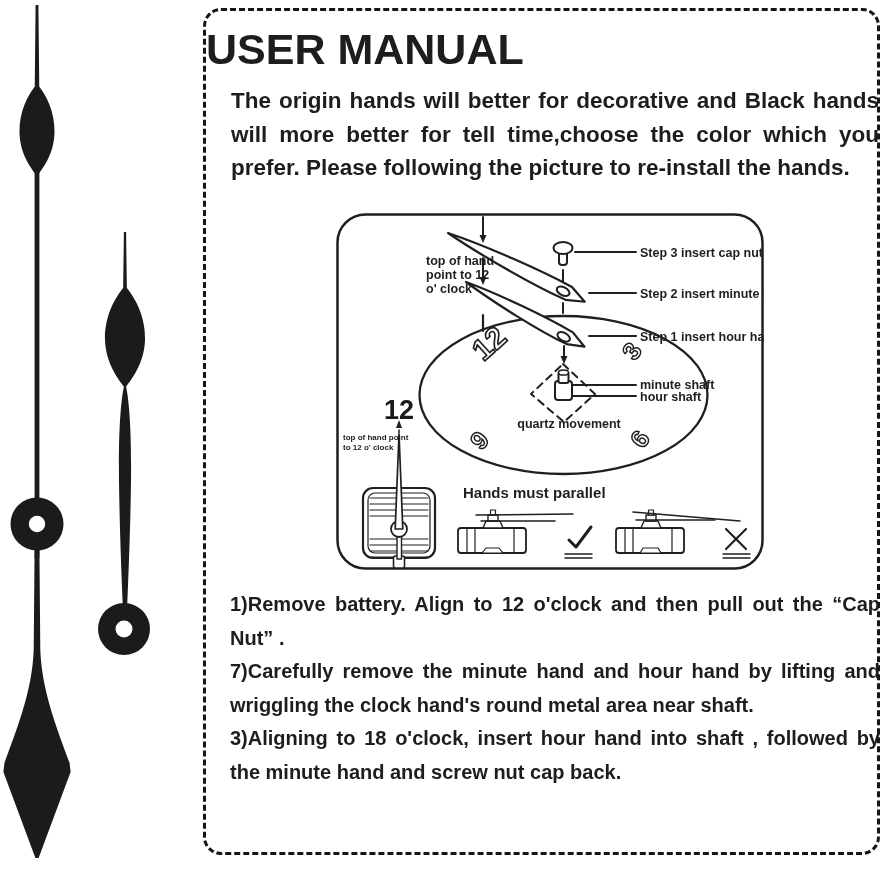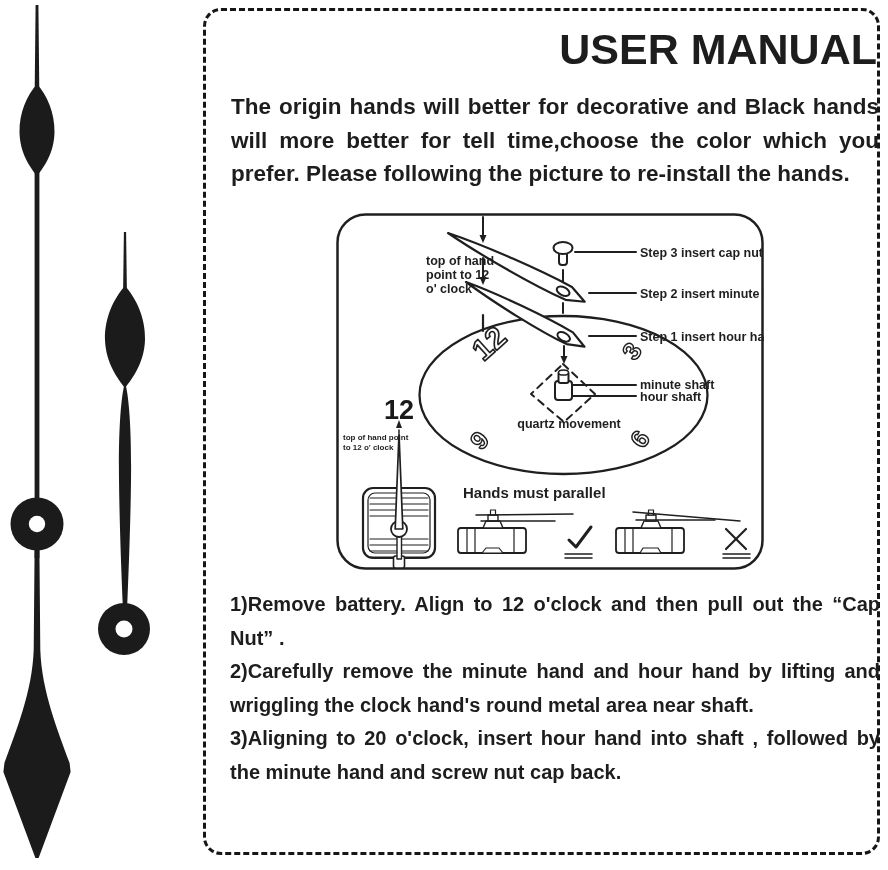--- a/index.html
+++ b/index.html
@@ -6,25 +6,25 @@
   .stage{
     position:relative;width:888px;height:870px;background:#fff;overflow:hidden;
     font-family:"Liberation Sans","DejaVu Sans",sans-serif;color:#1f1f1f;
   }
   .hands-svg{position:absolute;left:0;top:0;}
   .panel{
     position:absolute;left:203px;top:8px;width:677px;height:847px;
     border:3px dashed #161616;border-radius:18px;box-sizing:border-box;background:#fff;
   }
   .title{
-    position:absolute;top:14px;left:0;width:100%;margin:0;text-align:right;
+    position:absolute;top:14px;left:0;width:100%;margin:0;text-align:left;
     font-size:43px;font-weight:bold;letter-spacing:0px;color:#1d1d1d;
   }
   .intro{
-    position:absolute;left:25px;top:79px;width:648px;margin:0;
+    position:absolute;left:25px;top:73px;width:648px;margin:0;
     font-size:22.5px;line-height:33.5px;font-weight:bold;color:#1d1d1d;
     text-align:justify;
   }
   .diagram-svg{position:absolute;left:130px;top:202px;}
   .steps{
     position:absolute;left:24px;top:577px;width:650px;
     font-size:20px;line-height:33.6px;font-weight:bold;color:#1d1d1d;
   }
   .steps p{margin:0;text-align:justify;}
   svg text{font-family:"Liberation Sans","DejaVu Sans",sans-serif;}
@@ -193,18 +193,18 @@
       <g stroke="#1f1f1f" fill="none">
         <line x1="390" y1="316" x2="410" y2="336" stroke-width="2.2"></line>
         <line x1="410" y1="316" x2="390" y2="336" stroke-width="2.2"></line>
         <line x1="387" y1="341" x2="414" y2="341" stroke-width="1.5"></line>
         <line x1="387" y1="345" x2="414" y2="345" stroke-width="1.5"></line>
       </g>
     </svg>
 
     <div class="steps">
       <p>1)Remove battery. Align to 12 o'clock and then pull out the “Cap Nut” .</p>
-      <p>2)Carefully remove the minute hand and hour hand by lifting and wriggling the clock hand's round metal area near shaft.</p>
-      <p>3)Aligning to 20 o'clock, insert hour hand into shaft , followed by the minute hand and screw nut cap back.</p>
+      <p>7)Carefully remove the minute hand and hour hand by lifting and wriggling the clock hand's round metal area near shaft.</p>
+      <p>3)Aligning to 18 o'clock, insert hour hand into shaft , followed by the minute hand and screw nut cap back.</p>
     </div>
 
   </div>
 </div>
 
 </body></html>

